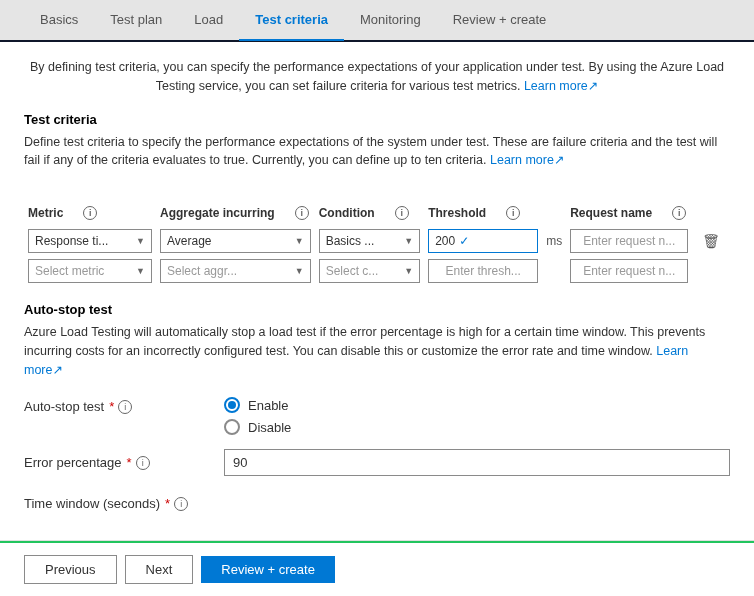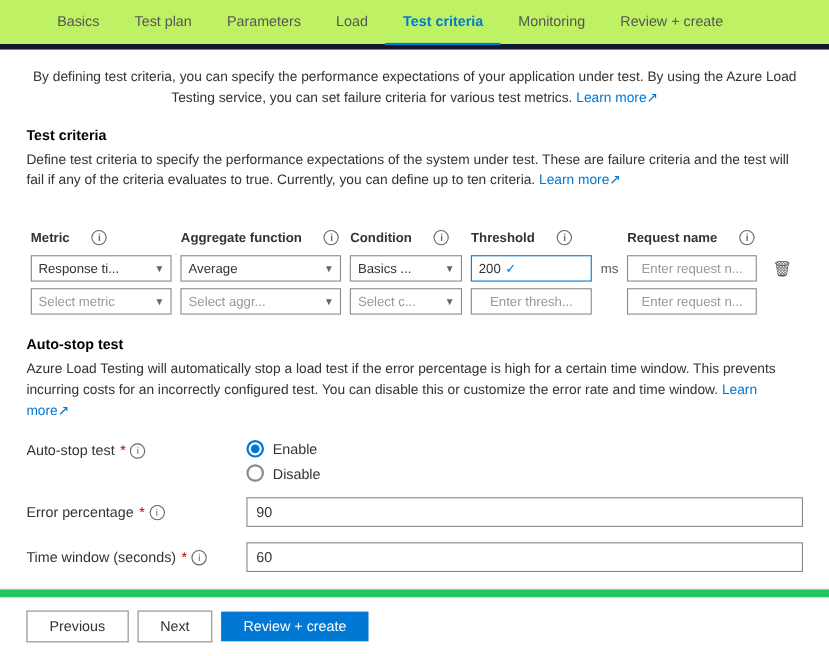--- a/index.html
+++ b/index.html
@@ -1,18 +1,18 @@
 <!DOCTYPE html>
 <html><head>
   <meta charset="utf-8">
   <style>
     * { box-sizing: border-box; margin: 0; padding: 0; }
     body { font-family: 'Segoe UI', Arial, sans-serif; font-size: 13px; color: #333; background: #fff; width: 754px; min-height: 596px; }
 
-    .top-nav { display: flex; align-items: center; border-bottom: 5px solid #0f172a; padding: 0 36px; background: #bef264; }
+    .top-nav { display: flex; align-items: center; border-bottom: 2px solid #0f172a; padding: 0 24px; background: #e5e5e5; }
     .top-nav-item { padding: 12px 16px; cursor: pointer; font-size: 13px; color: #555; white-space: nowrap; border-bottom: 2px solid transparent; margin-bottom: -1px; }
     .top-nav-item.active { color: #0078d4; border-bottom: 2px solid #0078d4; font-weight: 600; }
 
     .main-content { padding: 16px 24px; }
 
     .intro-text { font-size: 12.5px; color: #333; line-height: 1.5; margin-bottom: 16px; text-align: center; }
     .link { color: #0078d4; text-decoration: none; }
 
     .section-title { font-size: 13px; font-weight: 700; margin-bottom: 6px; color: #000; }
     .section-desc { font-size: 12.5px; color: #333; line-height: 1.5; margin-bottom: 32px; }
@@ -55,34 +55,33 @@
     .form-control { flex: 1; }
 
     .radio-group { display: flex; flex-direction: column; gap: 6px; padding-top: 4px; }
     .radio-item { display: flex; align-items: center; gap: 8px; font-size: 13px; cursor: pointer; }
     .radio-circle { width: 16px; height: 16px; border-radius: 50%; border: 2px solid #8a8a8a; display: flex; align-items: center; justify-content: center; background: #fff; flex-shrink: 0; }
     .radio-circle.selected { border-color: #0078d4; }
     .radio-dot { width: 8px; height: 8px; border-radius: 50%; background: #0078d4; }
 
     .number-input { border: 1px solid #8a8a8a; padding: 5px 8px; font-size: 13px; color: #333; width: 100%; outline: none; }
 
-    .bottom-bar { display: flex; align-items: center; gap: 8px; padding: 12px 24px; border-top: 7px solid #22c55e; background: #fff; }
+    .bottom-bar { display: flex; align-items: center; gap: 8px; padding: 12px 24px; border-top: 2px solid #22c55e; background: #fff; }
     .btn-secondary { border: 1px solid #8a8a8a; background: #fff; color: #333; padding: 6px 20px; font-size: 13px; cursor: pointer; }
     .btn-primary { border: none; background: #0078d4; color: #fff; padding: 6px 20px; font-size: 13px; cursor: pointer; }
 
     .flex-row { display: flex; align-items: center; }
   </style>
 </head>
 <body>
 
 <nav>
   <div class="top-nav" id="nav-container">
       <div class="top-nav-item">Basics</div>
       <div class="top-nav-item">Test plan</div>
-      <div class="top-nav-item">Parameters</div>
       <div class="top-nav-item">Load</div>
       <div class="top-nav-item active">Test criteria</div>
       <div class="top-nav-item">Monitoring</div>
       <div class="top-nav-item">Review + create</div>
     </div>
 </nav>
 
 <div class="main-content">
 
   <p class="intro-text">
@@ -104,21 +103,21 @@
     <thead>
       <tr>
         <th class="metric-cell">
           <div class="th-info">
             <span>Metric</span>
             <span class="info-icon">i</span>
           </div>
         </th>
         <th class="aggregate-cell">
           <div class="th-info">
-            <span>Aggregate function</span>
+            <span>Aggregate incurring</span>
             <span class="info-icon">i</span>
           </div>
         </th>
         <th class="condition-cell">
           <div class="th-info">
             <span>Condition</span>
             <span class="info-icon">i</span>
           </div>
         </th>
         <th class="threshold-cell" colspan="2">
@@ -248,23 +247,20 @@
         <input type="text" class="number-input" value="90" style="">
       </div>
     </div>
 
     <div class="form-row">
       <div class="form-label">
         <span>Time window (seconds)</span>
           <span class="required-star">*</span>
         <span class="info-icon">i</span>
       </div>
-      <div class="form-control">
-        <input type="text" class="number-input" value="60" style="">
-      </div>
     </div>
   </div>
 
 </div>
 
 <div style="position: fixed; bottom: 0; width: 754px; background: #fff; border-top: 1px solid #e0e0e0;">
   <div class="bottom-bar">
     <button class="btn-secondary">Previous</button>
     <button class="btn-secondary">Next</button>
     <button class="btn-primary">Review + create</button>

